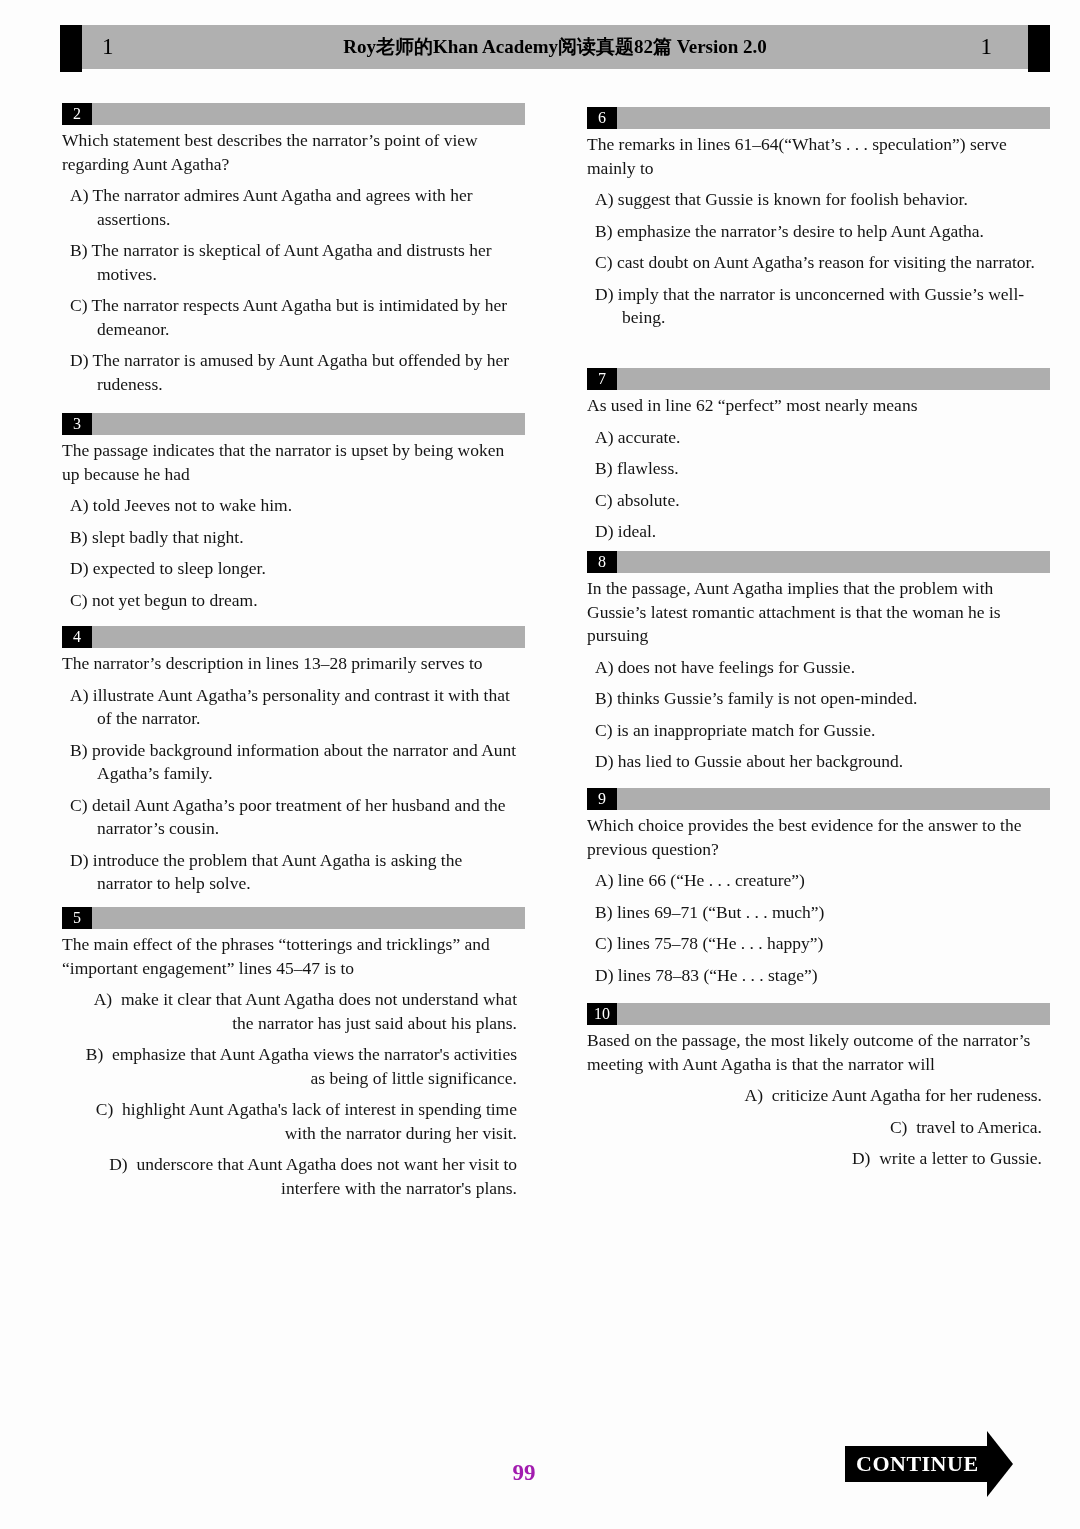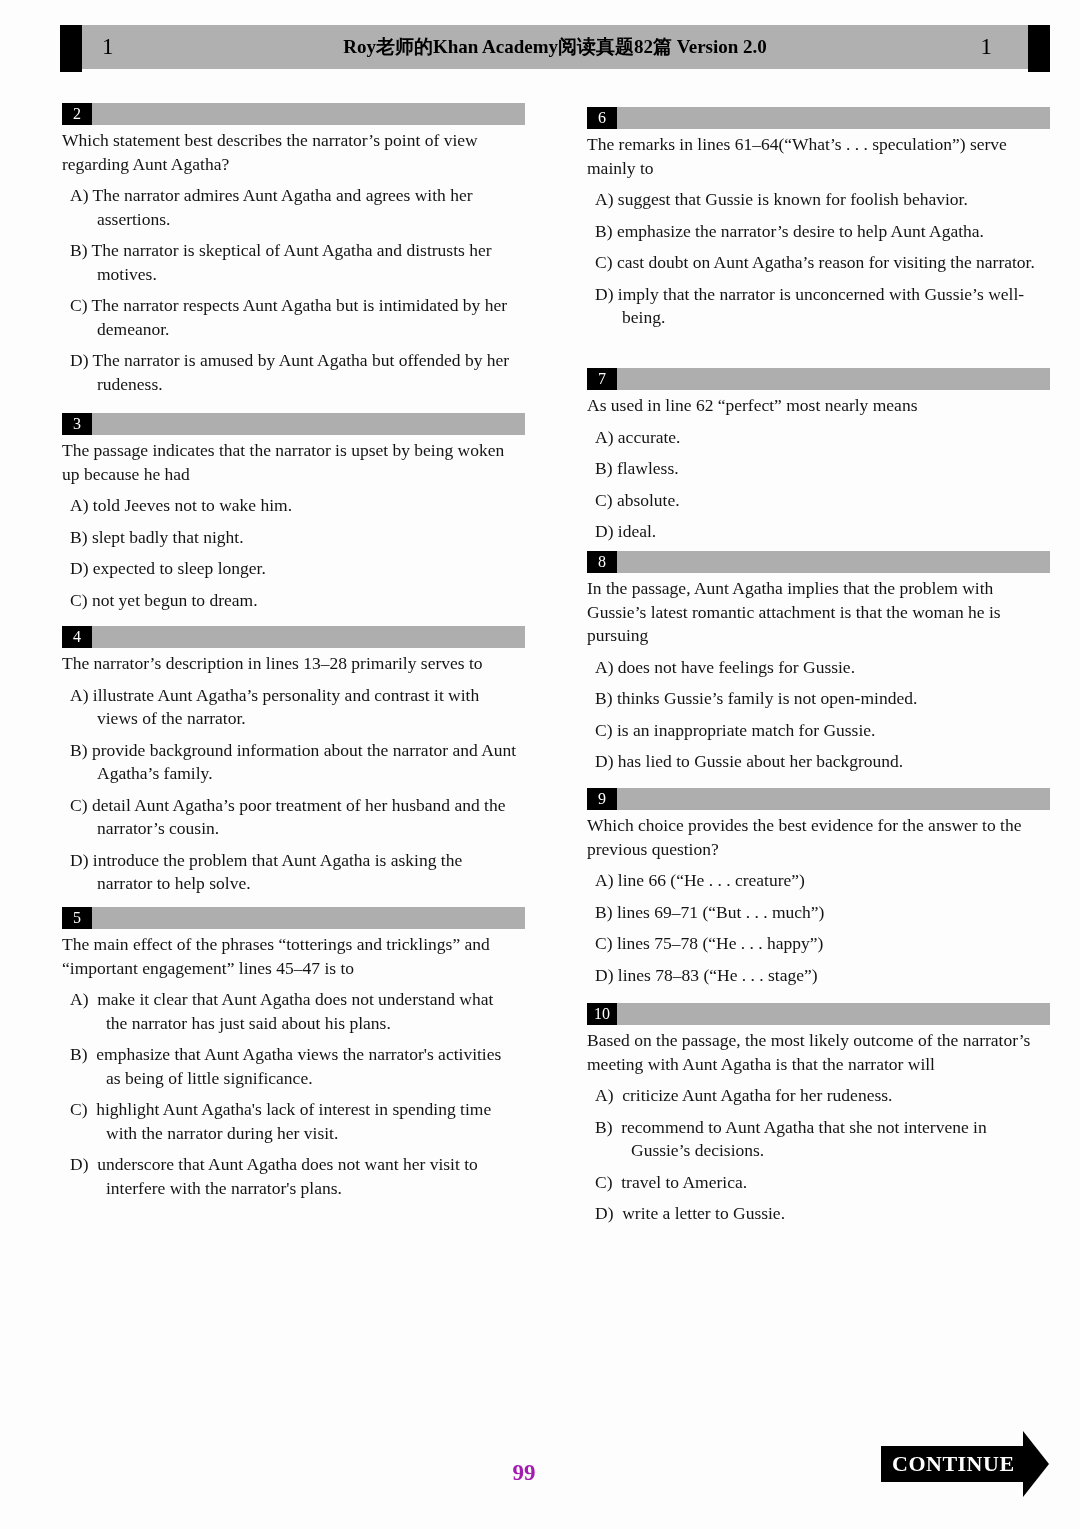--- a/index.html
+++ b/index.html
@@ -39,37 +39,36 @@
   .question{position:absolute;width:463px;font-size:17.5px;line-height:23.5px;}
   .q-left{left:62px;}
   .q-right{left:587px;}
   .tab{height:22px;background:var(--tab-gray);}
   .tab-num{
     display:block;width:30px;height:22px;background:#000;color:#fff;
     font-size:16px;line-height:22px;text-align:center;
   }
   .stem{margin:4px 0 0 0;}
   .choice{margin:8px;padding-left:27px;text-indent:-27px;}
-  .q-wide .choice{padding-left:36px;text-indent:-36px;}
+  .q-wide .choice{padding-left:36px;text-indent:-36px;text-align:right;}
 
   
   .footer-page-number{
     position:absolute;left:496px;top:1460px;width:56px;
     text-align:center;font-size:23px;font-weight:bold;color:#a21caf;
   }
   .continue{
     position:absolute;left:845px;top:1431px;
     display:flex;align-items:center;
   }
   .continue-label{
     display:block;height:36px;line-height:36px;padding:0 9px 0 11px;
     background:#000;color:#fff;
     font-size:22px;font-weight:bold;letter-spacing:.5px;
     font-family:"Liberation Serif", serif;
-    margin-left:36px;
   }
   .continue-head{
     width:0;height:0;margin-left:-1px;
     border-left:26px solid #000;
     border-top:33px solid transparent;
     border-bottom:33px solid transparent;
   }
 </style>
 </head>
 <body>
@@ -104,21 +103,21 @@
     <div class="choice">B) slept badly that night.</div>
     <div class="choice">D) expected to sleep longer.</div>
     <div class="choice">C) not yet begun to dream.</div>
   </section>
 
   <section class="question q-left" style="top:626px;">
     <div class="tab">
       <span class="tab-num">4</span>
     </div>
     <p class="stem">The narrator’s description in lines 13–28 primarily serves to</p>
-    <div class="choice">A) illustrate Aunt Agatha’s personality and contrast it with views of the narrator.</div>
+    <div class="choice">A) illustrate Aunt Agatha’s personality and contrast it with that of the narrator.</div>
     <div class="choice">B) provide background information about the narrator and Aunt Agatha’s family.</div>
     <div class="choice">C) detail Aunt Agatha’s poor treatment of her husband and the narrator’s cousin.</div>
     <div class="choice">D) introduce the problem that Aunt Agatha is asking the narrator to help solve.</div>
   </section>
 
   <section class="question q-left q-wide" style="top:907px;">
     <div class="tab">
       <span class="tab-num">5</span>
     </div>
     <p class="stem">The main effect of the phrases “totterings and tricklings” and “important engagement” lines 45–47 is to</p>
@@ -171,21 +170,20 @@
     <div class="choice">C) lines 75–78 (“He . . . happy”)</div>
     <div class="choice">D) lines 78–83 (“He . . . stage”)</div>
   </section>
 
   <section class="question q-right q-wide" style="top:1003px;">
     <div class="tab">
       <span class="tab-num">10</span>
     </div>
     <p class="stem">Based on the passage, the most likely outcome of the narrator’s meeting with Aunt Agatha is that the narrator will</p>
     <div class="choice">A)&nbsp; criticize Aunt Agatha for her rudeness.</div>
-    <div class="choice">B)&nbsp; recommend to Aunt Agatha that she not intervene in Gussie’s decisions.</div>
     <div class="choice">C)&nbsp; travel to America.</div>
     <div class="choice">D)&nbsp; write a letter to Gussie.</div>
   </section>
 
   <div class="footer-page-number">99</div>
 
   <div class="continue">
     <span class="continue-label">CONTINUE</span>
     <span class="continue-head"></span>
   </div>

